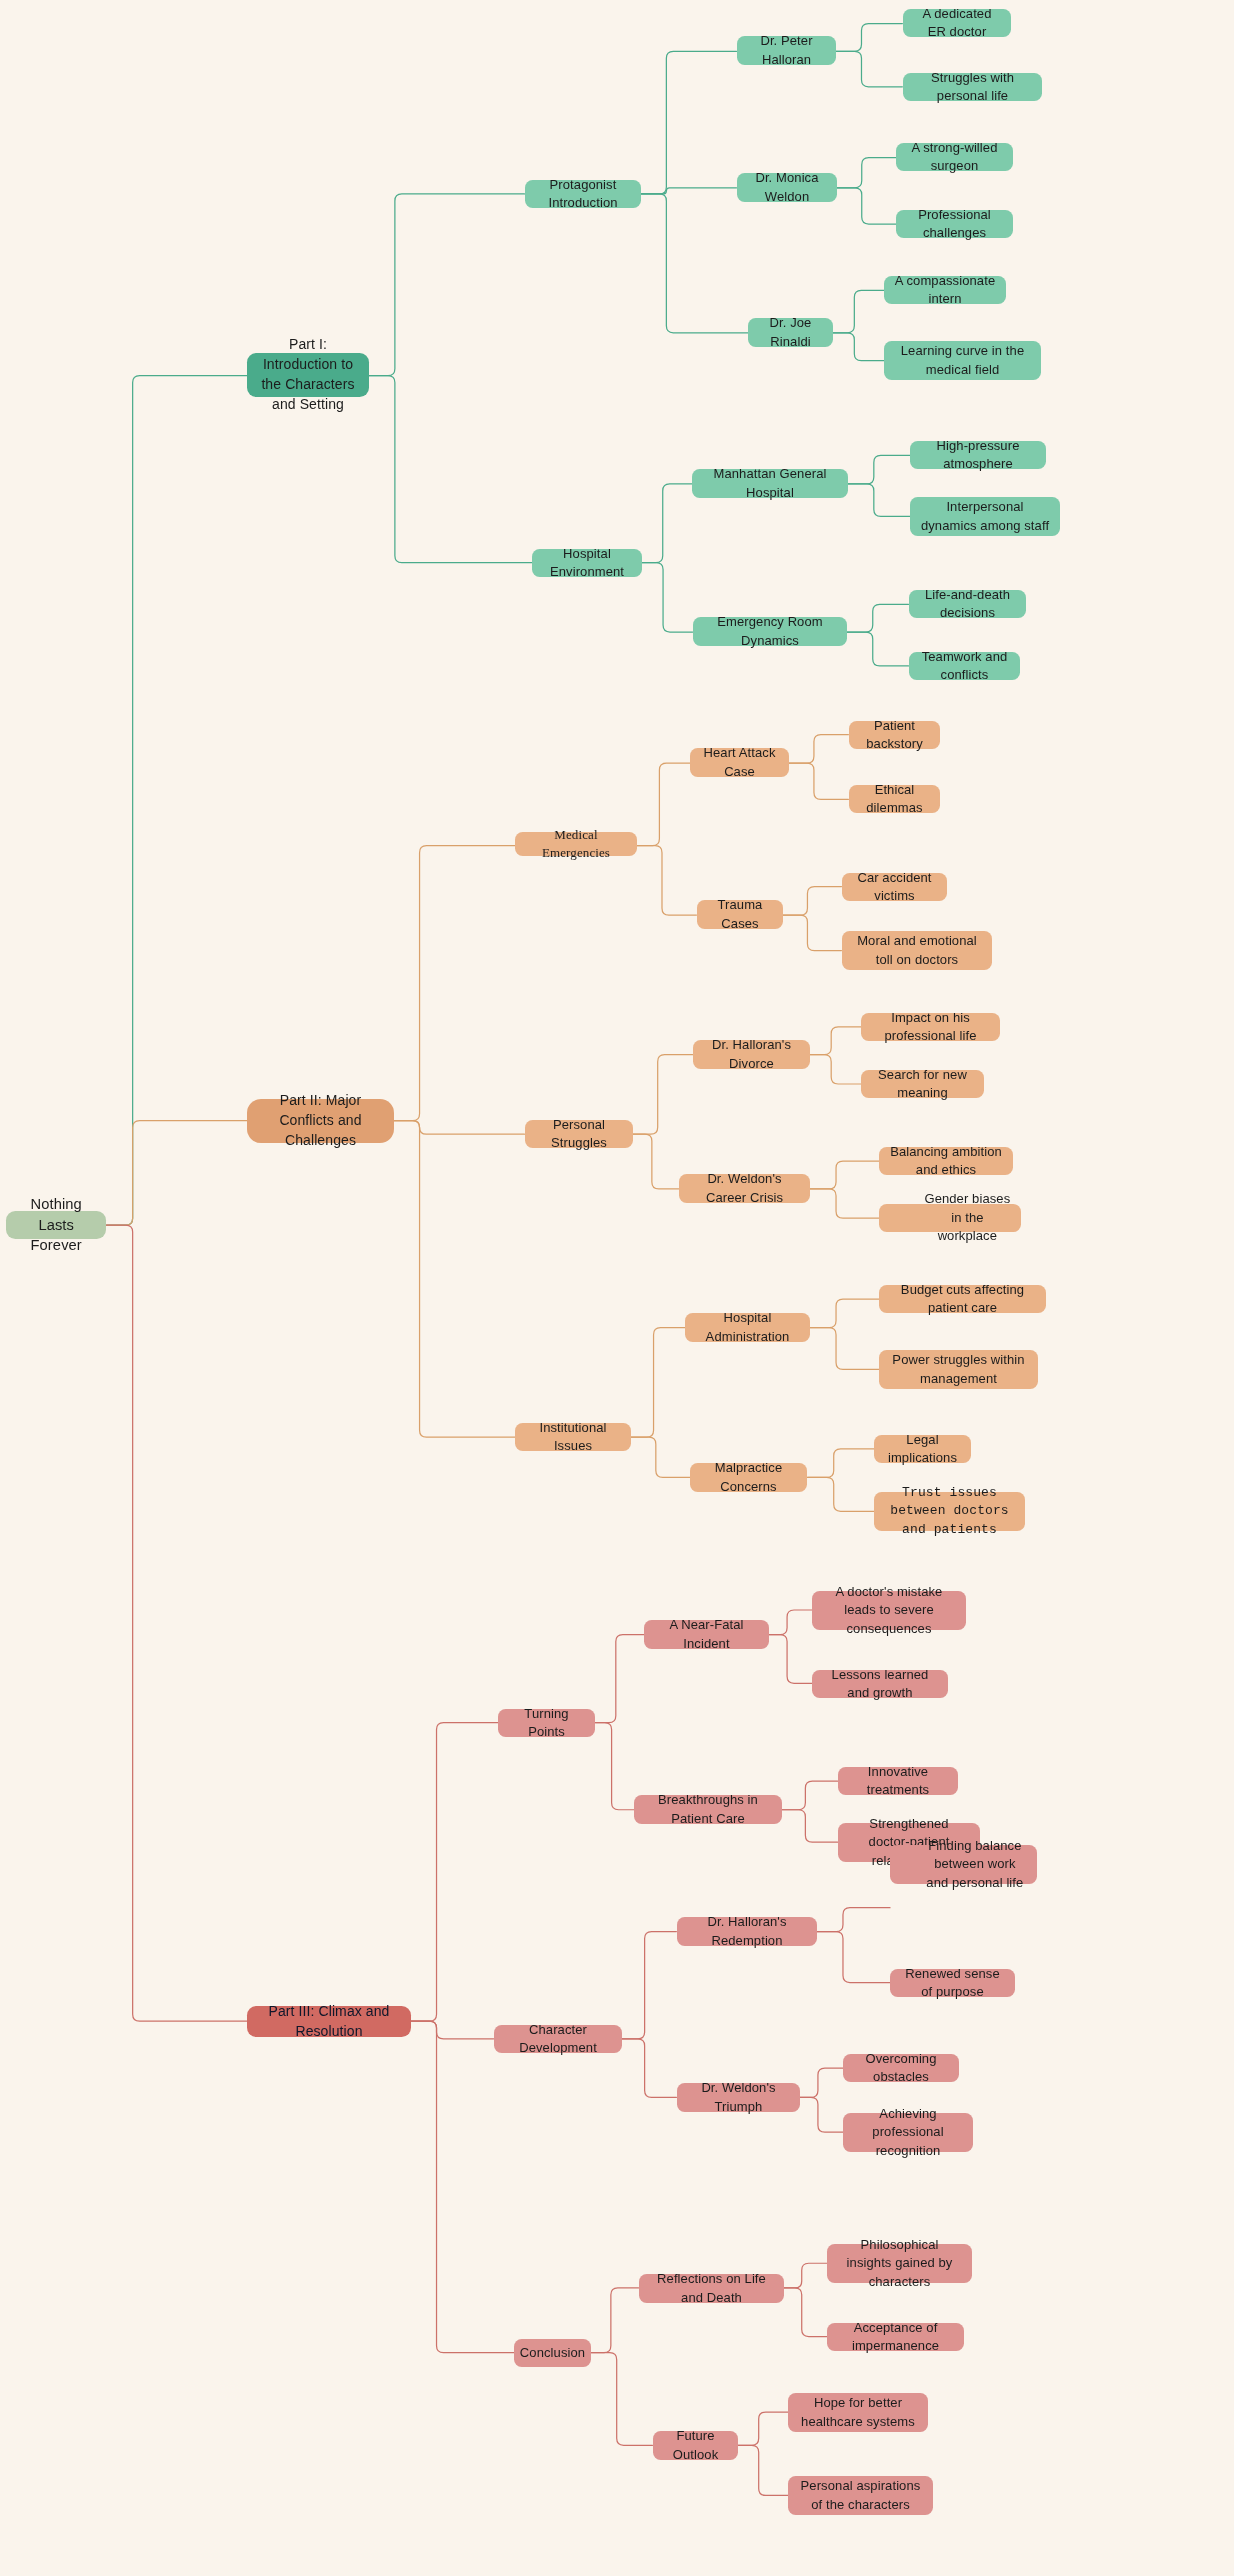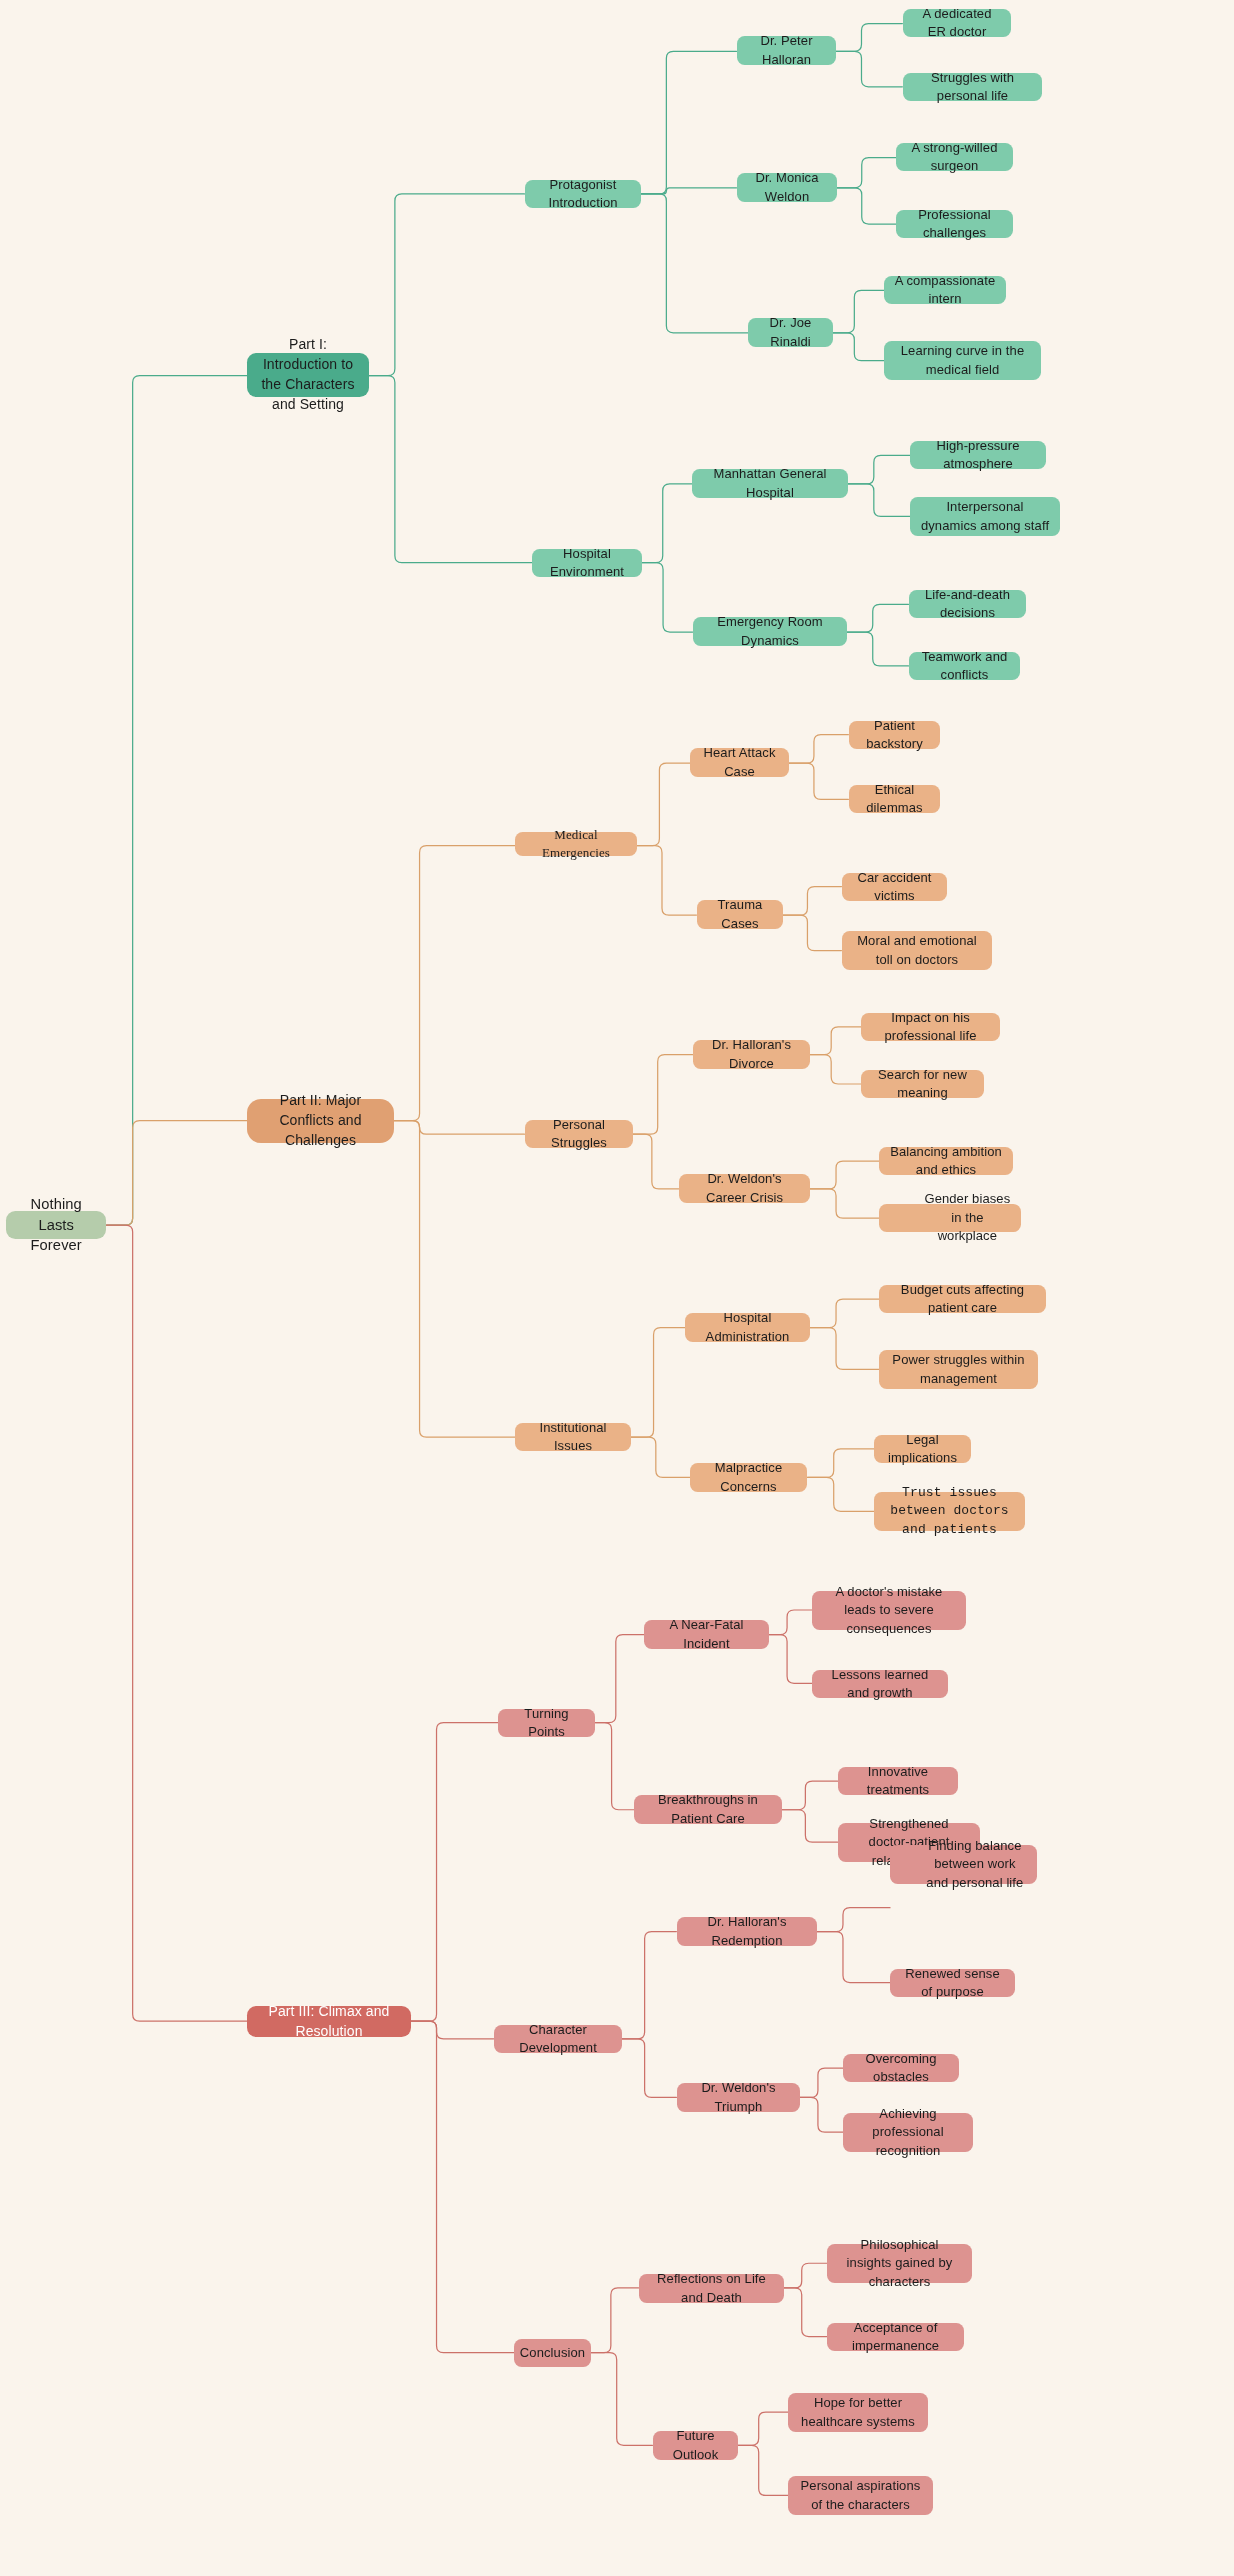--- a/index.html
+++ b/index.html
@@ -38,21 +38,21 @@
     font-size: 13px;
     letter-spacing: 0.1px;
   }
   .node.root {
     background: #b5ccab;
     font-size: 14.7px;
     border-radius: 9.3px;
   }
   .node.part.p1 { background: #4aab8b; border-radius: 9.3px; font-size: 14px; }
   .node.part.p2 { background: #e0a072; border-radius: 14px; font-size: 14px; }
-  .node.part.p3 { background: #d16a62; border-radius: 9.3px; font-size: 14px; color: #ffffff; }
+  .node.part.p3 { background: #d16a62; border-radius: 9.3px; font-size: 14px; color: #0f172a; }
   .node.l2.g { background: #7ecbab; }
   .node.l3.g { background: #7ecbab; }
   .node.l4.g { background: #7ecbab; }
   .node.l2.o { background: #eab287; }
   .node.l3.o { background: #eab287; }
   .node.l4.o { background: #eab287; }
   .node.l2.r { background: #dd9390; }
   .node.l3.r { background: #dd9390; }
   .node.l4.r { background: #dd9390; }
 </style>

